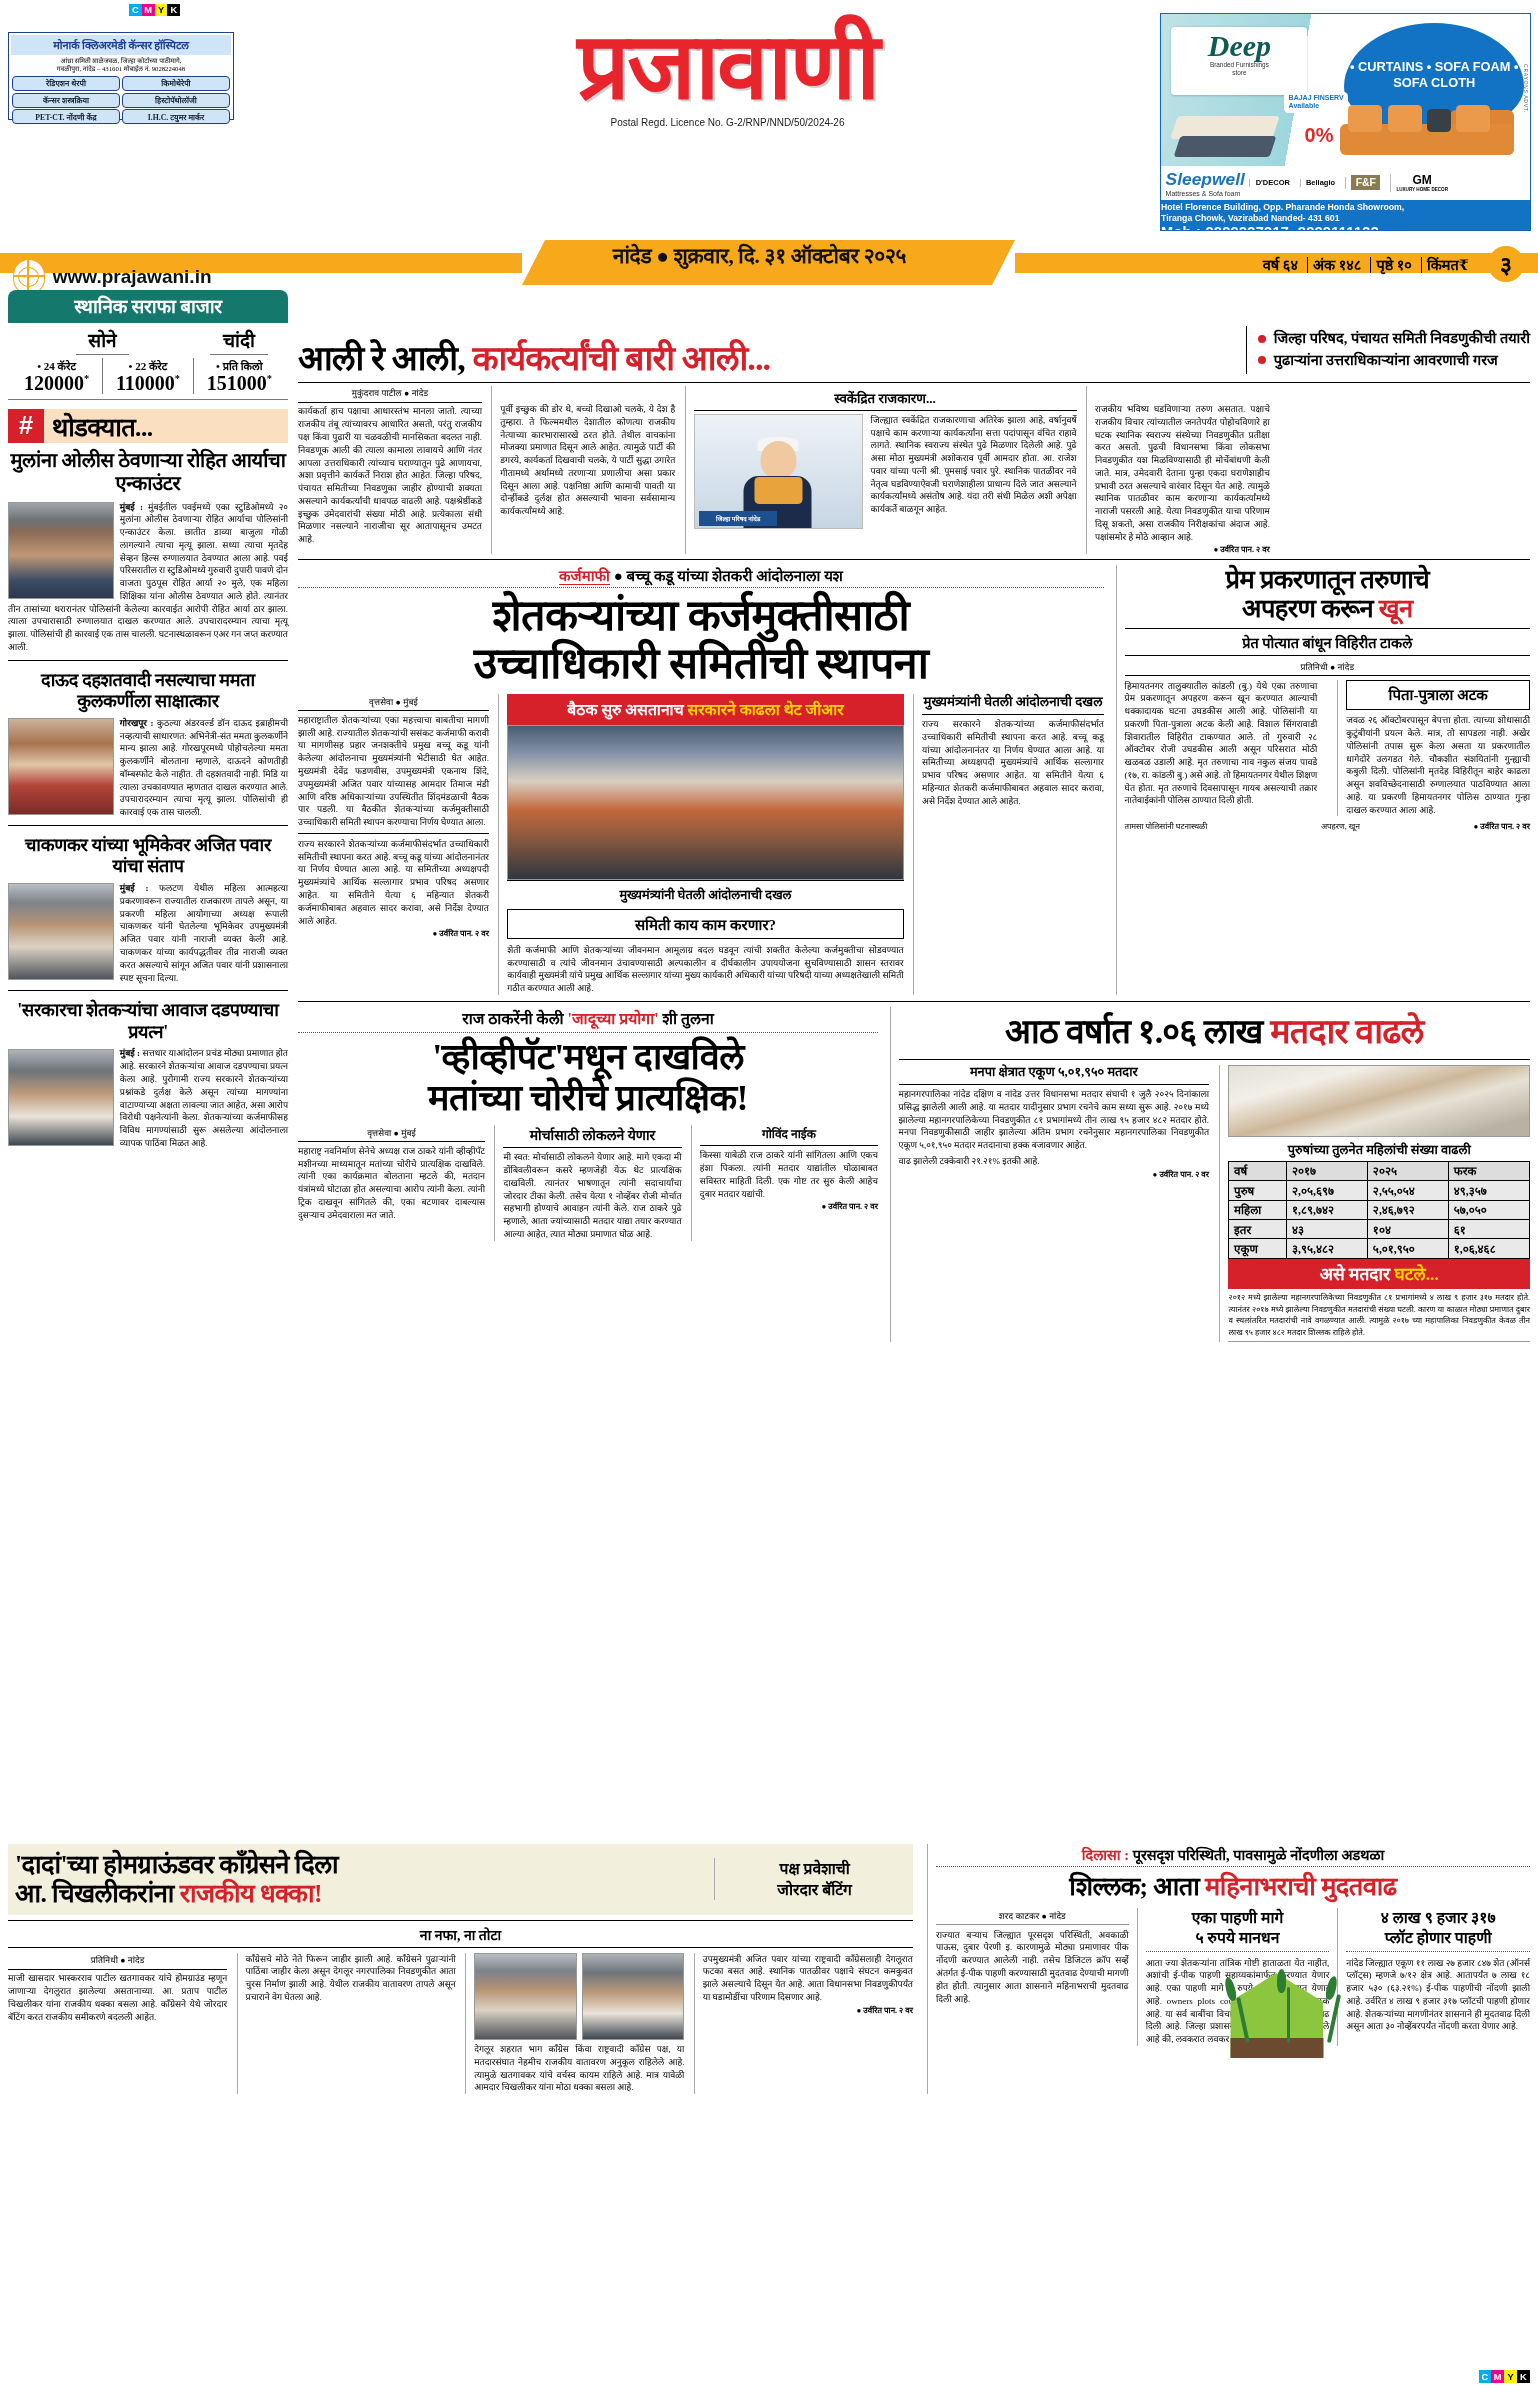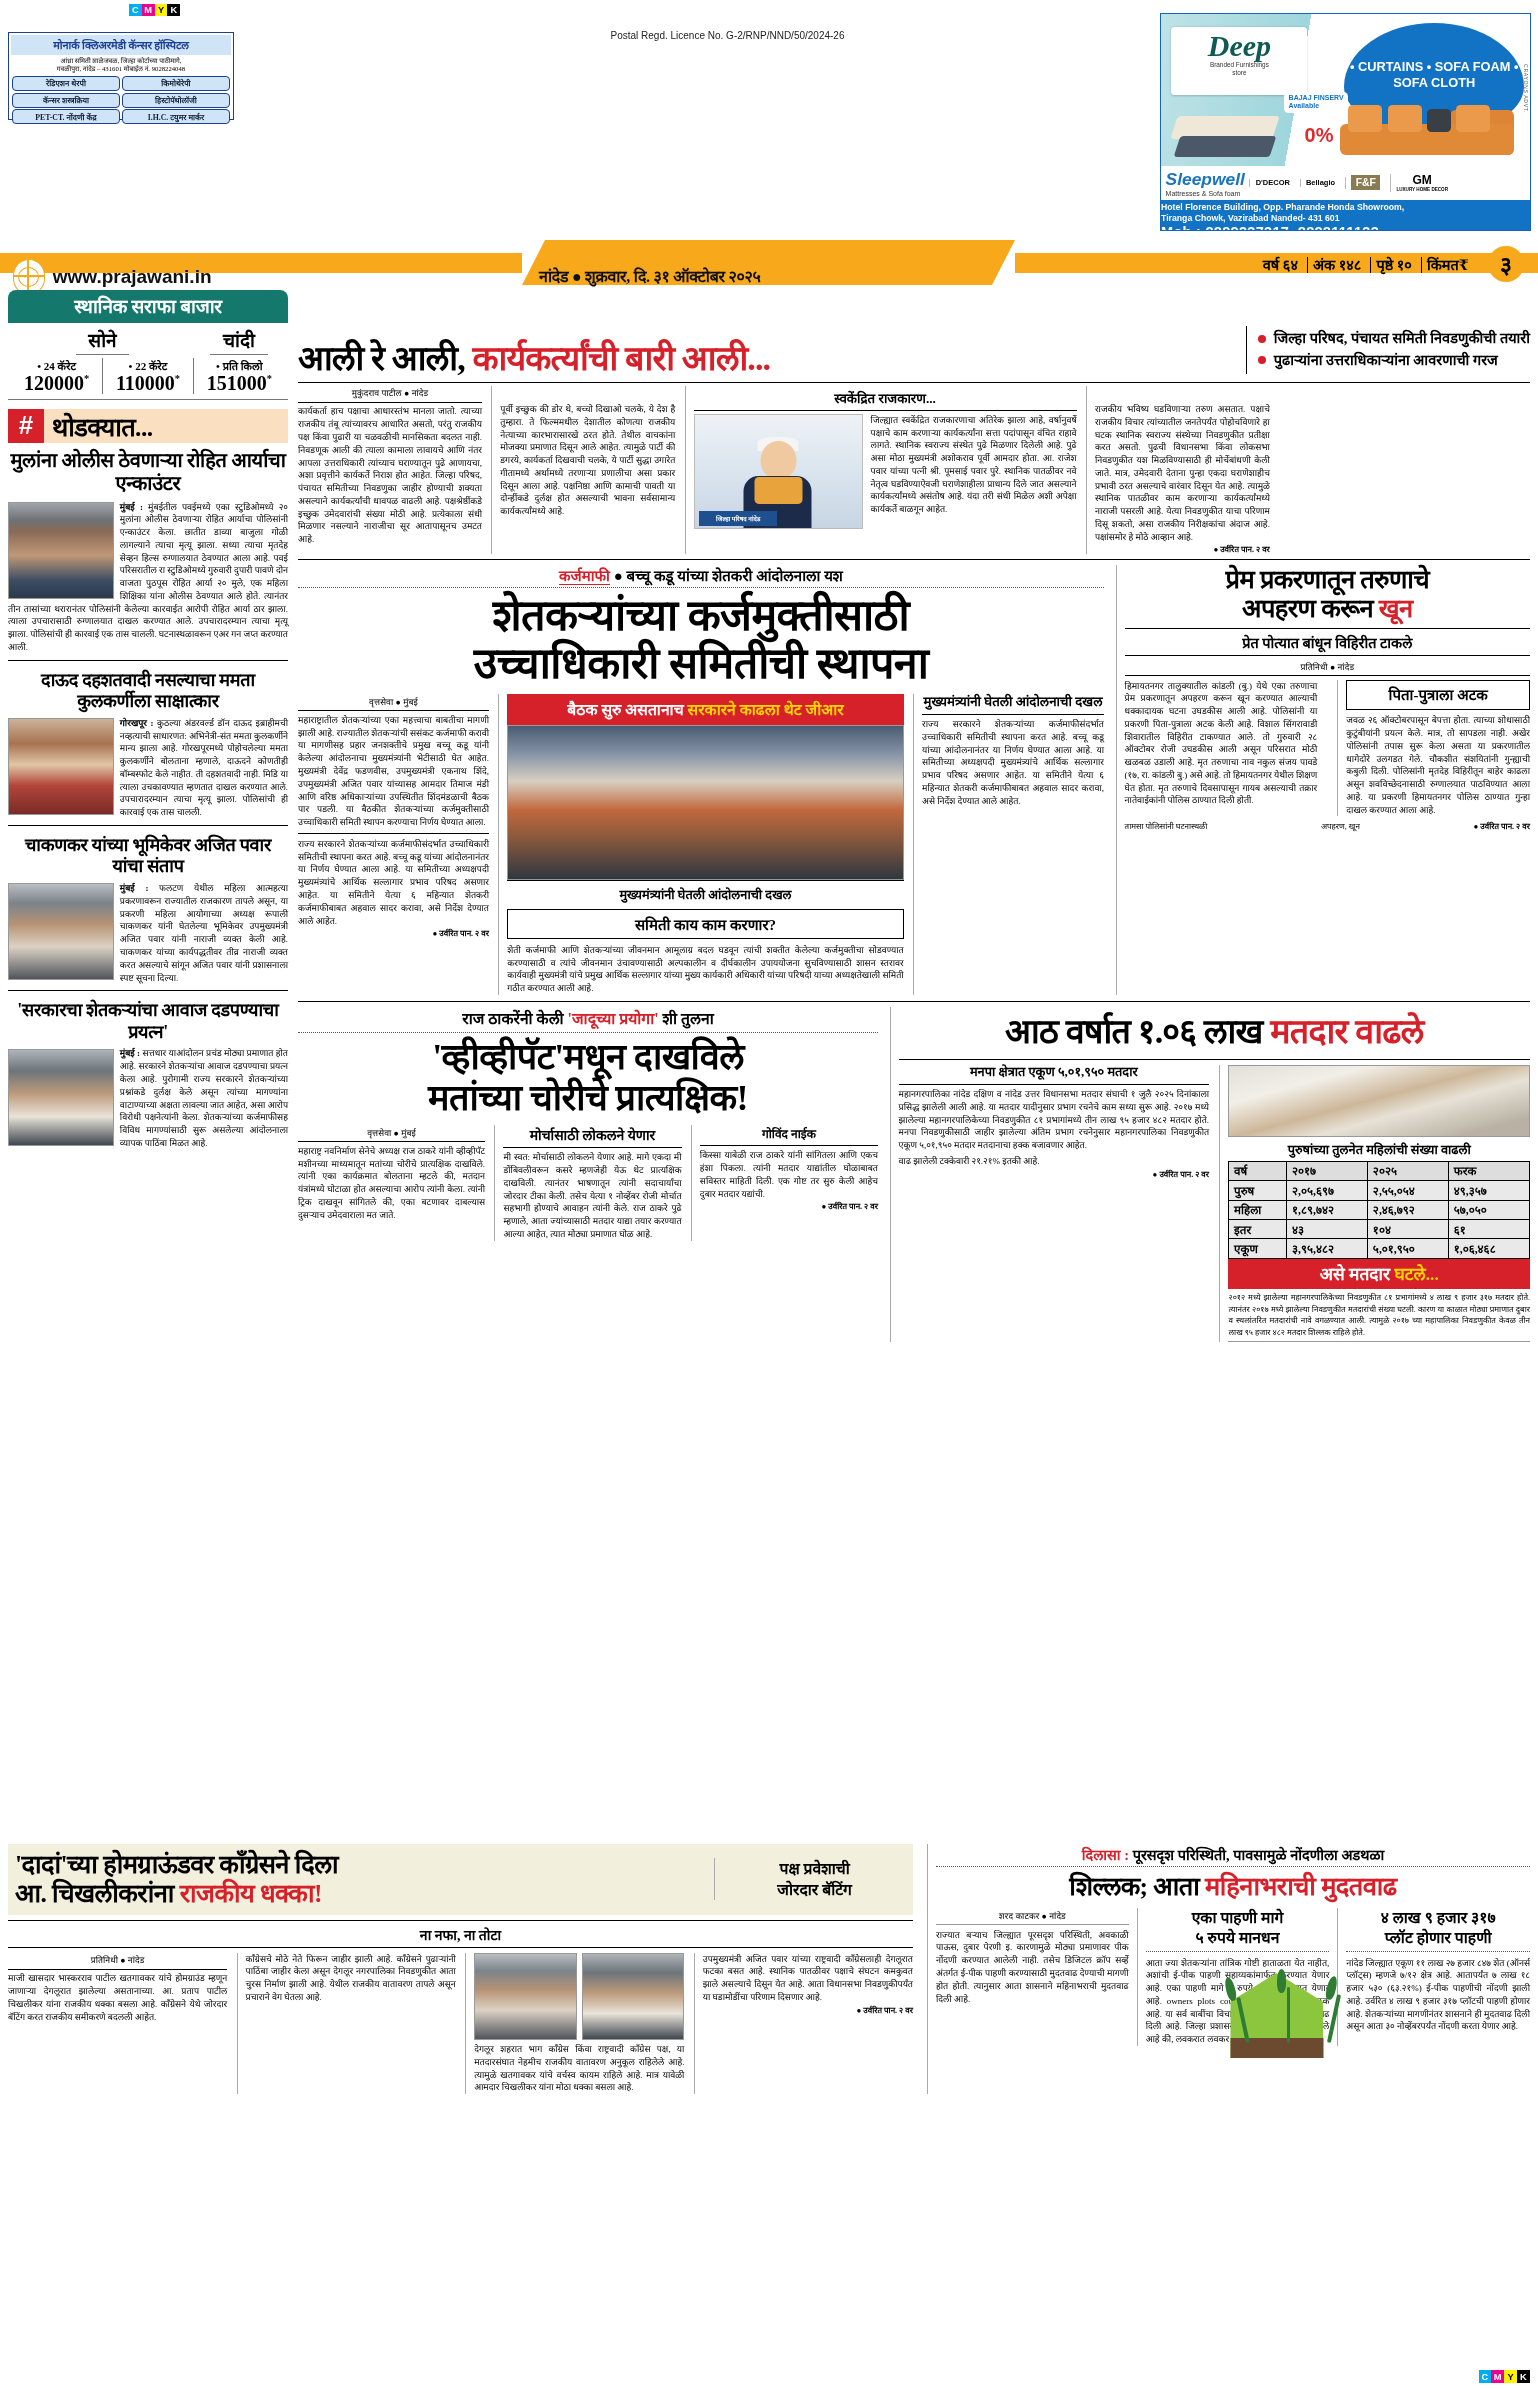--- a/index.html
+++ b/index.html
@@ -112,22 +112,22 @@
             clip-path:polygon(23px 0,493px 0,470px 45px,0 45px); }
   .yb-right{position:absolute; left:1015px; top:12.8px; width:524px; height:20px; background:#f7a81b; }
   .webrow{ position:absolute; left:12.8px; top:19px; display:flex; align-items:center; gap:8px; }
   .globe{ width:32px; height:36px; border:1.7px solid #f7a81b; border-radius:50%/46%; background:#fff; position:relative; }
   .globe::before,.globe::after{ content:""; position:absolute; border:1.2px solid #f7a81b; }
   .globe::before{ left:13.3px; top:-0.6px; width:0; height:35px; }
   .globe::after{ left:-0.6px; top:15px; width:30px; height:0; }
   .globe i{ position:absolute; inset:7px 4.6px; border:1.2px solid #f7a81b; border-radius:50%; font-style:normal;
             font-size:5.2px; color:#f7a81b; text-align:center; line-height:17.4px; }
   .weburl{ font-family:"Liberation Sans",sans-serif; font-weight:700; font-size:19px; color:#111; }
-  .datestrip{ position:absolute; left:539px; top:25px; width:441px; text-align:left;
-              font-weight:700; font-size:16px; color:#111; letter-spacing:-0.3px; }
+  .datestrip{ position:absolute; left:539px; top:1px; width:441px; text-align:center;
+              font-weight:700; font-size:21px; color:#111; letter-spacing:-0.3px; }
   .editinfo{ position:absolute; right:65px; top:14px; font-weight:700; font-size:14.5px; white-space:nowrap; }
   .editinfo span{ padding:0 5.2px; border-left:1.2px solid #000; }
   .editinfo span:first-child{ border-left:none; }
   .pricebadge{ position:absolute; right:15px; top:5.8px; width:36px; height:36px; background:#f7a81b;
                border-radius:50%; display:flex; align-items:center; justify-content:center;
                font-weight:700; font-size:23px; color:#000; }
 
   
   .sheet{ position:absolute; left:8px; top:290px; width:1522px; }
 
@@ -256,20 +256,21 @@
       <div class="hosp-cell">रेडिएशन थेरपी</div>
       <div class="hosp-cell">किमोथेरेपी</div>
       <div class="hosp-cell">कॅन्सर शस्त्रक्रिया</div>
       <div class="hosp-cell">हिस्टोपॅथोलॉजी</div>
       <div class="hosp-cell">PET-CT. नोंदणी केंद्र</div>
       <div class="hosp-cell">I.H.C. टयुमर मार्कर</div>
     </div>
   </div>
 
   <div class="masthead">
+    <div class="mh-title">प्रजावाणी</div>
     <div class="mh-licence">Postal Regd. Licence No. G-2/RNP/NND/50/2024-26</div>
   </div>
 
   <div class="deep-ad">
     <div class="deep-top">
       <div class="deep-blue">
         <p>• CURTAINS • SOFA FOAM • SOFA CLOTH</p>
       </div>
       <div class="deep-logo">
         <div class="deep-word">Deep</div>

